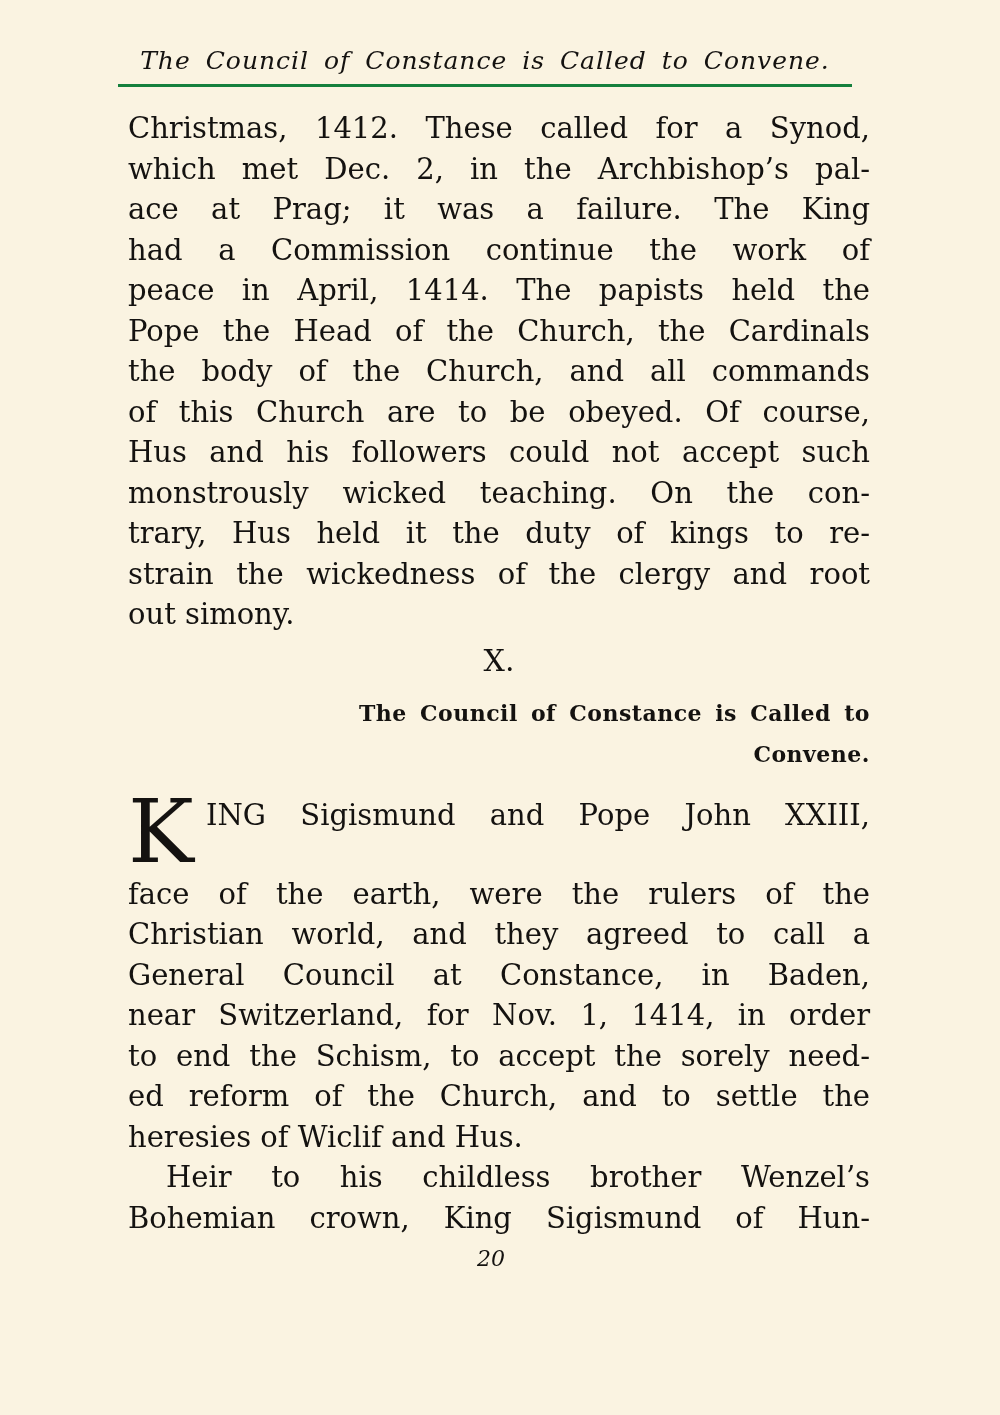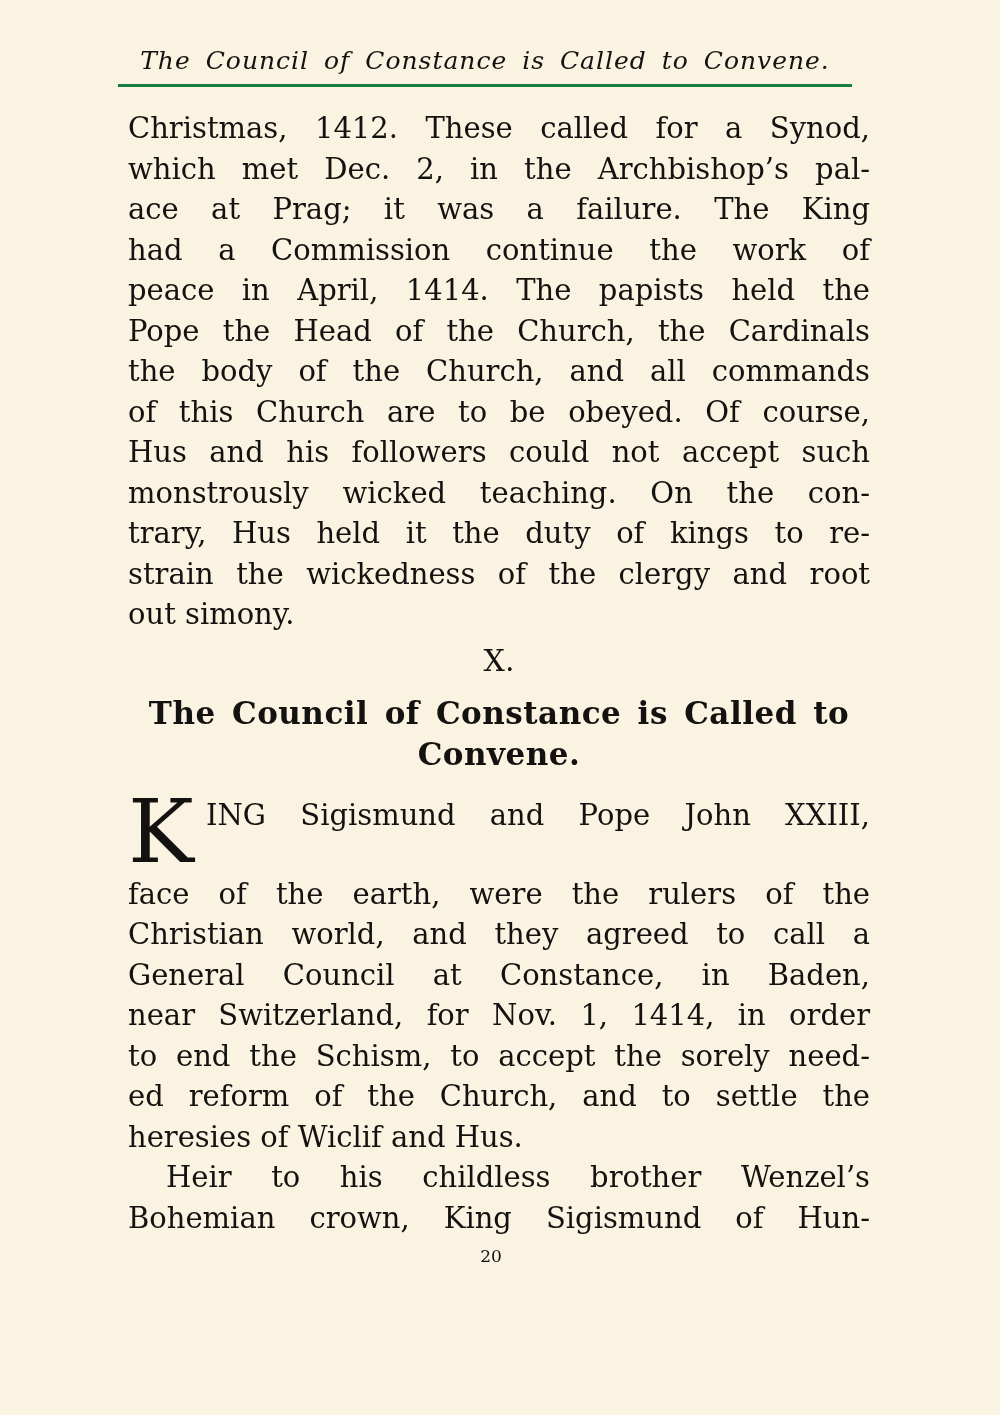--- a/index.html
+++ b/index.html
@@ -48,42 +48,43 @@
     -moz-text-align-last: left;
   }
   .tline.indent { padding-left: 38px; }
   .section-num {
     text-align: center;
     font-size: 30px;
     line-height: 44px;
     margin-top: 4px;
   }
   .section-title {
-    text-align: center;
+    text-align: right;
     font-weight: bold;
-    font-size: 31px;
+    font-size: 22px;
     line-height: 41px;
     margin-top: 10px;
     letter-spacing: 0.5px;
     word-spacing: 5px;
   }
   .dropcap-para { margin-top: 20px; }
   .dropcap {
     float: left;
     width: 72px;
     height: 79px;
     font-size: 88px;
     line-height: 74px;
     margin-right: 6px;
     font-weight: 500;
   }
   .dc-line2 { padding-left: 22px; }
   .page-number {
     text-align: center;
-    font-size: 17px;
+    font-style: italic;
+    font-size: 22px;
     margin-top: 8px;
     width: 742px;
     margin-left: 120px;
   }
   .clear { clear: both; }
 </style>
 </head>
 <body>
 
 <div class="page">

